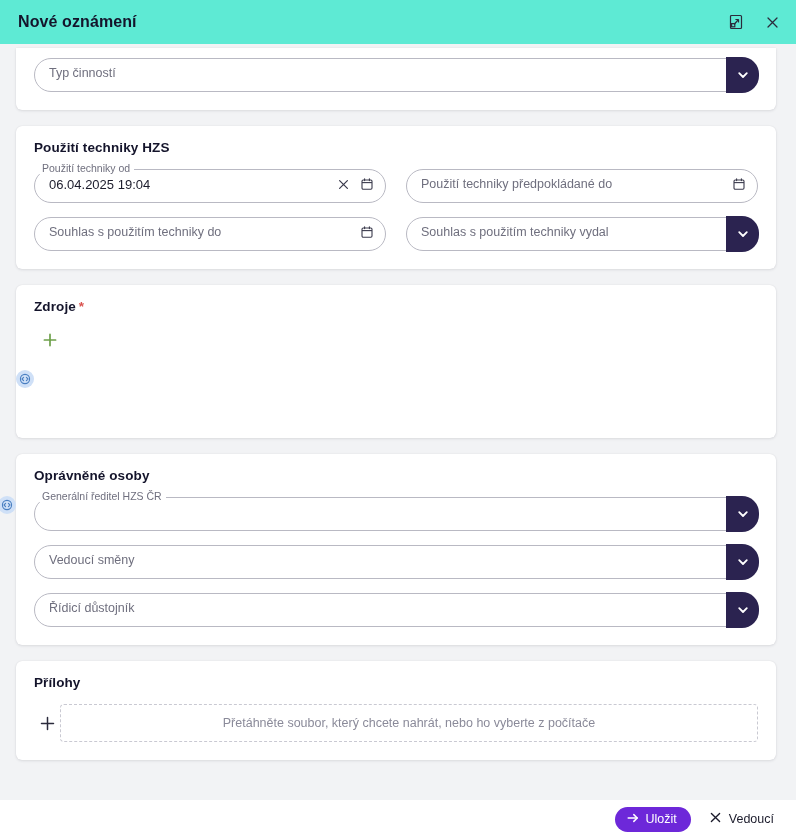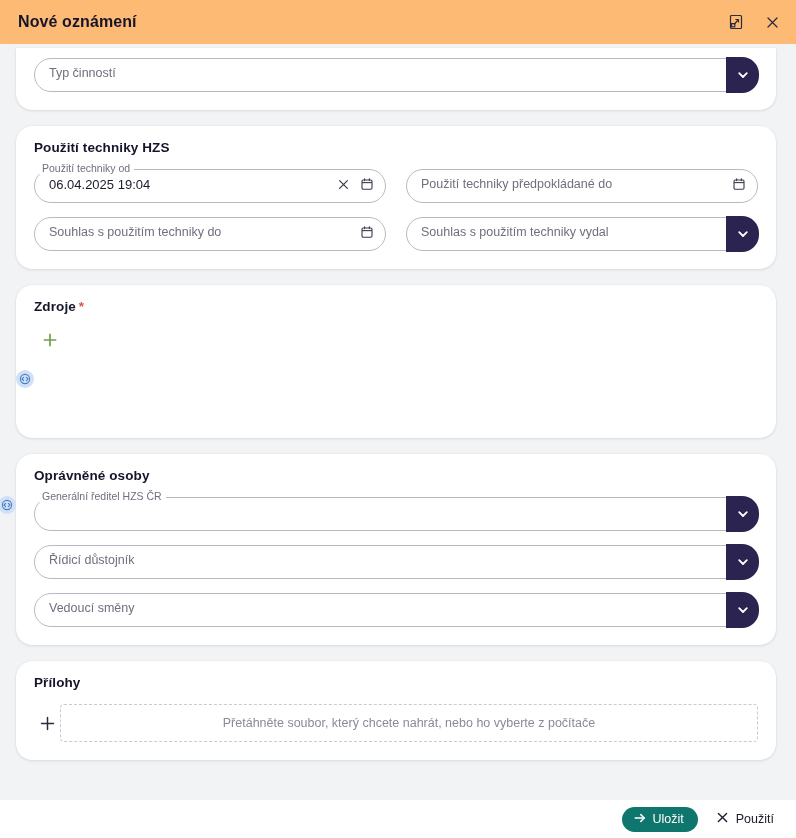--- a/index.html
+++ b/index.html
@@ -13,21 +13,21 @@
   body {
     font-family: "Liberation Sans", sans-serif;
     background: #f2f3f5;
     color: #1b1b2b;
     position: relative;
   }
 
   
   .dialog-header {
     height: 44px;
-    background: #fdba74;
+    background: #5eead4;
     display: flex;
     align-items: center;
     padding: 0 14px 0 18px;
     position: relative;
     z-index: 20;
   }
   .dialog-title {
     font-size: 16px;
     font-weight: bold;
     color: #14142b;
@@ -47,21 +47,21 @@
   .dialog-body {
     position: absolute;
     top: 44px; left: 0; right: 0; bottom: 0;
     background: #f2f3f5;
     overflow: hidden;
     padding: 4px 20px 0 16px;
   }
 
   .card {
     background: #ffffff;
-    border-radius: 16px;
+    border-radius: 6px;
     box-shadow: 0 1px 3px rgba(20,20,43,.10), 0 0 1px rgba(20,20,43,.12);
     padding: 14px 18px 18px 18px;
     margin-bottom: 16px;
     position: relative;
   }
   .card.clipped-top {
     border-top-left-radius: 0;
     border-top-right-radius: 0;
     margin-top: 0;
     padding-top: 10px;
@@ -187,21 +187,21 @@
     height: 38px;
     background: #ffffff;
     display: flex;
     align-items: center;
     justify-content: flex-end;
     gap: 18px;
     padding: 0 22px 0 0;
     z-index: 30;
   }
   .btn-save {
-    background: #0f766e;
+    background: #6d28d9;
     color: #ffffff;
     border: none;
     border-radius: 14px;
     height: 25px;
     padding: 0 14px 0 11px;
     display: flex;
     align-items: center;
     gap: 6px;
     font-family: "Liberation Sans", sans-serif;
     font-size: 12.5px;
@@ -380,36 +380,36 @@
             </svg>
           </div>
         </div>
       </div>
     </div>
 
     <div class="row">
       <div class="col">
         <div class="field has-cap">
           <div class="field-box">
-            <span class="field-text">Řídicí důstojník</span>
+            <span class="field-text">Vedoucí směny</span>
           </div>
           <div class="select-cap">
             <svg width="14" height="14" viewBox="0 0 14 14" fill="none" stroke="#ffffff" stroke-width="1.8" stroke-linecap="round" stroke-linejoin="round">
               <path d="M3.2 5.2 L7 9 L10.8 5.2"></path>
             </svg>
           </div>
         </div>
       </div>
     </div>
 
     <div class="row">
       <div class="col">
         <div class="field has-cap">
           <div class="field-box">
-            <span class="field-text">Vedoucí směny</span>
+            <span class="field-text">Řídicí důstojník</span>
           </div>
           <div class="select-cap">
             <svg width="14" height="14" viewBox="0 0 14 14" fill="none" stroke="#ffffff" stroke-width="1.8" stroke-linecap="round" stroke-linejoin="round">
               <path d="M3.2 5.2 L7 9 L10.8 5.2"></path>
             </svg>
           </div>
         </div>
       </div>
     </div>
   </div>
@@ -454,15 +454,15 @@
       </svg>
     </span>
     <span>Uložit</span>
   </button>
   <button class="btn-close">
     <span>
       <svg width="13" height="13" viewBox="0 0 13 13" fill="none" stroke="currentColor" stroke-width="1.35" stroke-linecap="round">
         <path d="M2.4 2.4 L10.6 10.6 M10.6 2.4 L2.4 10.6"></path>
       </svg>
     </span>
-    <span>Použití</span>
+    <span>Vedoucí</span>
   </button>
 </div>
 
 </body></html>

